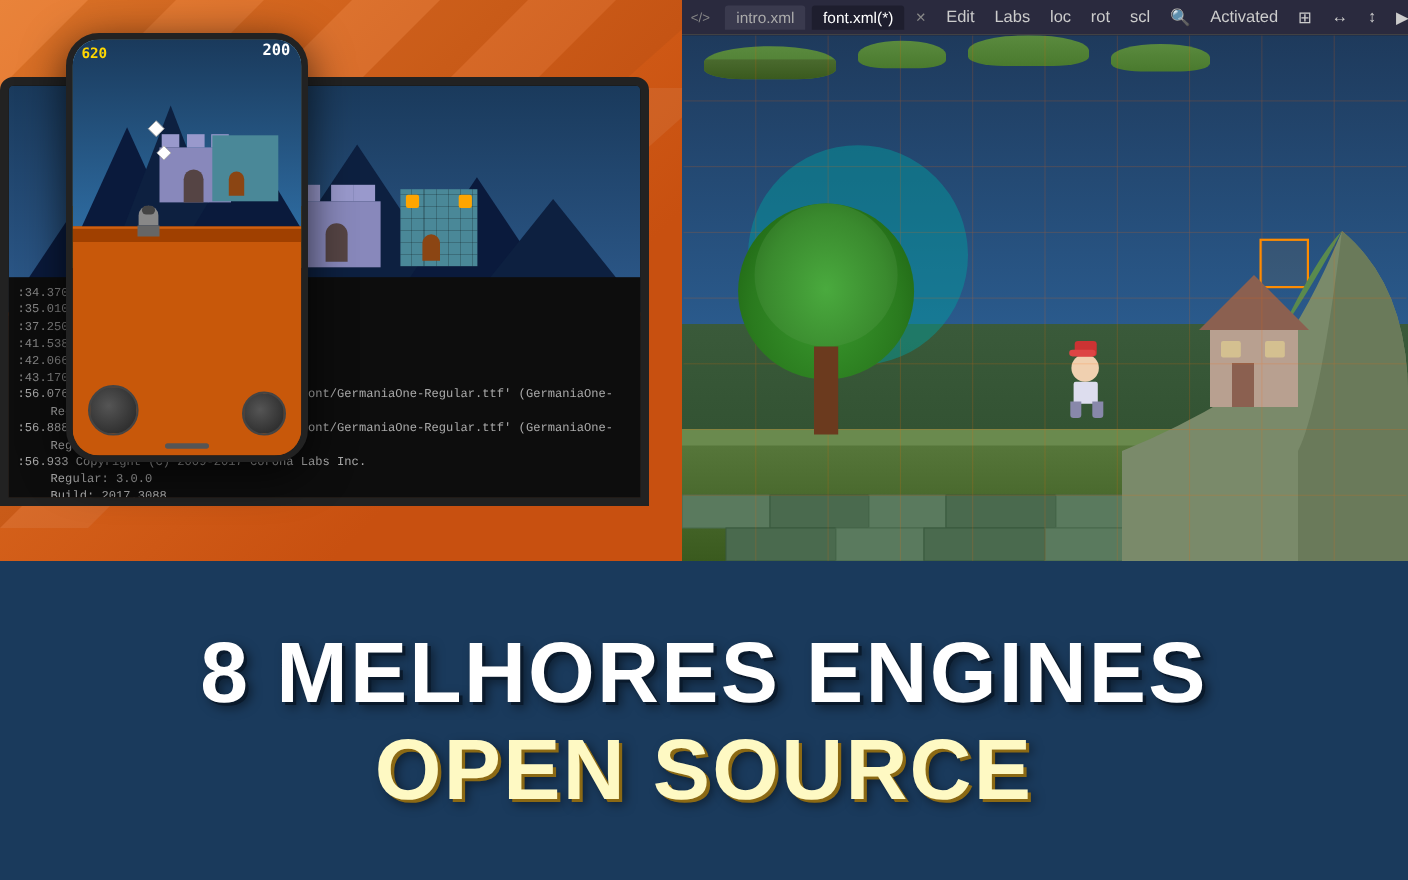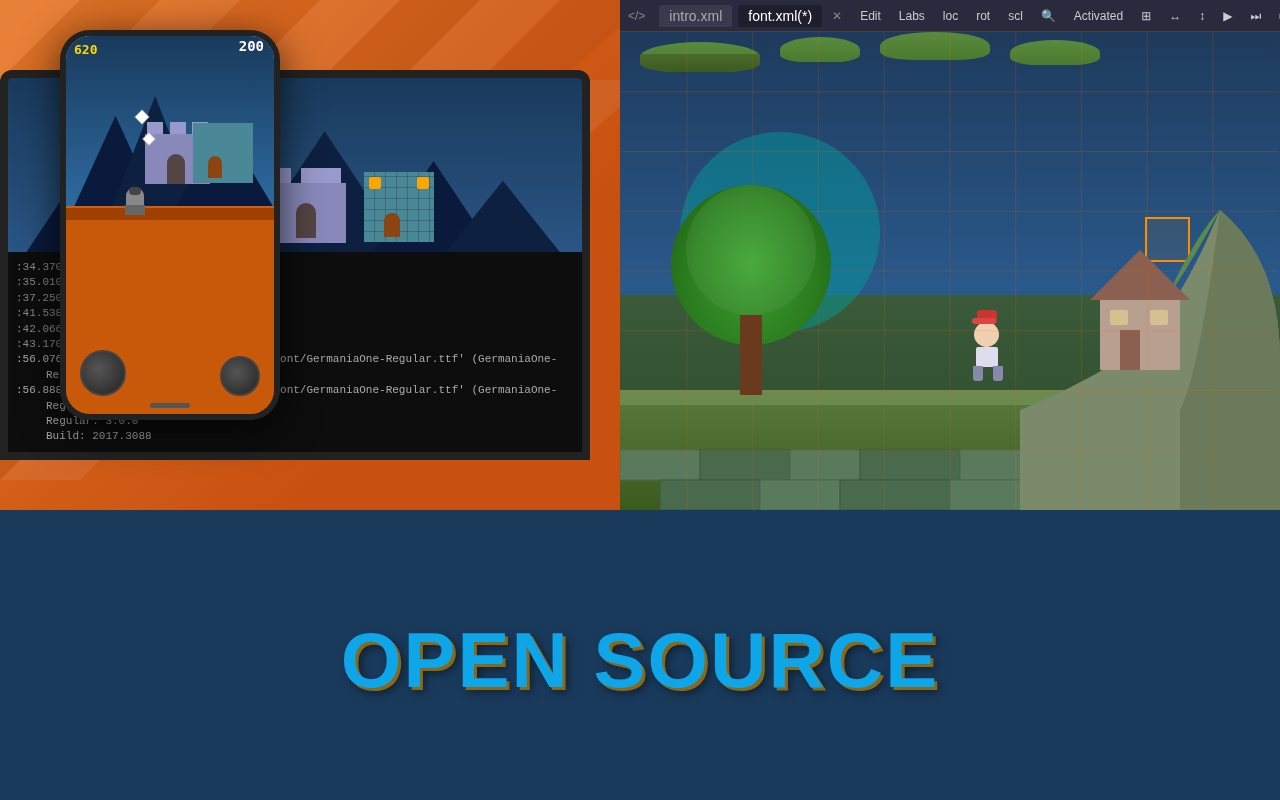--- a/index.html
+++ b/index.html
@@ -143,21 +143,21 @@
       cursor: pointer;
     }
 
     .tab.active {
       background: #1e1e2e;
       color: white;
     }
 
     .toolbar-btn {
       color: #ccc;
-      font-size: 12px;
+      font-size: 15px;
       padding: 2px 6px;
       cursor: pointer;
       background: transparent;
       border: none;
     }
 
     
     .editor-canvas {
       width: 100%;
       height: 478px;
@@ -184,21 +184,21 @@
       color: white;
       letter-spacing: 2px;
       text-transform: uppercase;
       text-shadow: 3px 3px 0 #0a1a2c, 5px 5px 10px rgba(0,0,0,0.5);
       line-height: 1;
     }
 
     .main-title-line2 {
       font-size: 78px;
       font-weight: 900;
-      color: #0ea5e9;
+      color: #fef9c3;
       letter-spacing: 2px;
       text-transform: uppercase;
       text-shadow: 3px 3px 0 #8B6914, 5px 5px 10px rgba(0,0,0,0.5);
       line-height: 1;
       margin-top: 10px;
     }
 
     
     .phone-btn-left {
       position: absolute;
@@ -334,20 +334,21 @@
             <div class="terminal-line" style="color:#888;">:34.370 pic</div>
             <div class="terminal-line" style="color:#888;">:35.010 pic</div>
             <div class="terminal-line" style="color:#888;">:37.250 pic</div>
             <div class="terminal-line" style="color:#888;">:41.538 pic</div>
             <div class="terminal-line" style="color:#888;">:42.066 picke</div>
             <div class="terminal-line" style="color:#888;">:43.170 pic</div>
             <div class="terminal-line" style="color:#aaa;">:56.076 Activated fonts in 'scene/game/font/GermaniaOne-Regular.ttf' (GermaniaOne-</div>
             <div class="terminal-line" style="color:#aaa;padding-left:30px;">Regular)</div>
             <div class="terminal-line" style="color:#aaa;">:56.888 Activated fonts in 'scene/menu/font/GermaniaOne-Regular.ttf' (GermaniaOne-</div>
             <div class="terminal-line" style="color:#aaa;padding-left:30px;">Regular)</div>
+            <div class="terminal-line" style="color:#aaa;">:56.933 Copyright (C) 2009-2017 Corona Labs Inc.</div>
             <div class="terminal-line" style="color:#aaa;padding-left:30px;">Regular: 3.0.0</div>
             <div class="terminal-line" style="color:#aaa;padding-left:30px;">Build: 2017.3088</div>
 
           </div>
 
         </div>
 
       </div>
 
       <div class="phone-frame">
@@ -521,16 +522,17 @@
           <line x1="0" y1="360" x2="660" y2="360" stroke="#ff6600" stroke-width="0.5"></line>
           <line x1="0" y1="420" x2="660" y2="420" stroke="#ff6600" stroke-width="0.5"></line>
         </svg>
 
       </div>
     </div>
 
   </div>
 
   <div class="bottom-section">
+    <div class="main-title-line1">8 MELHORES ENGINES</div>
     <div class="main-title-line2">OPEN SOURCE</div>
   </div>
 
 </div>
 
 </body></html>

